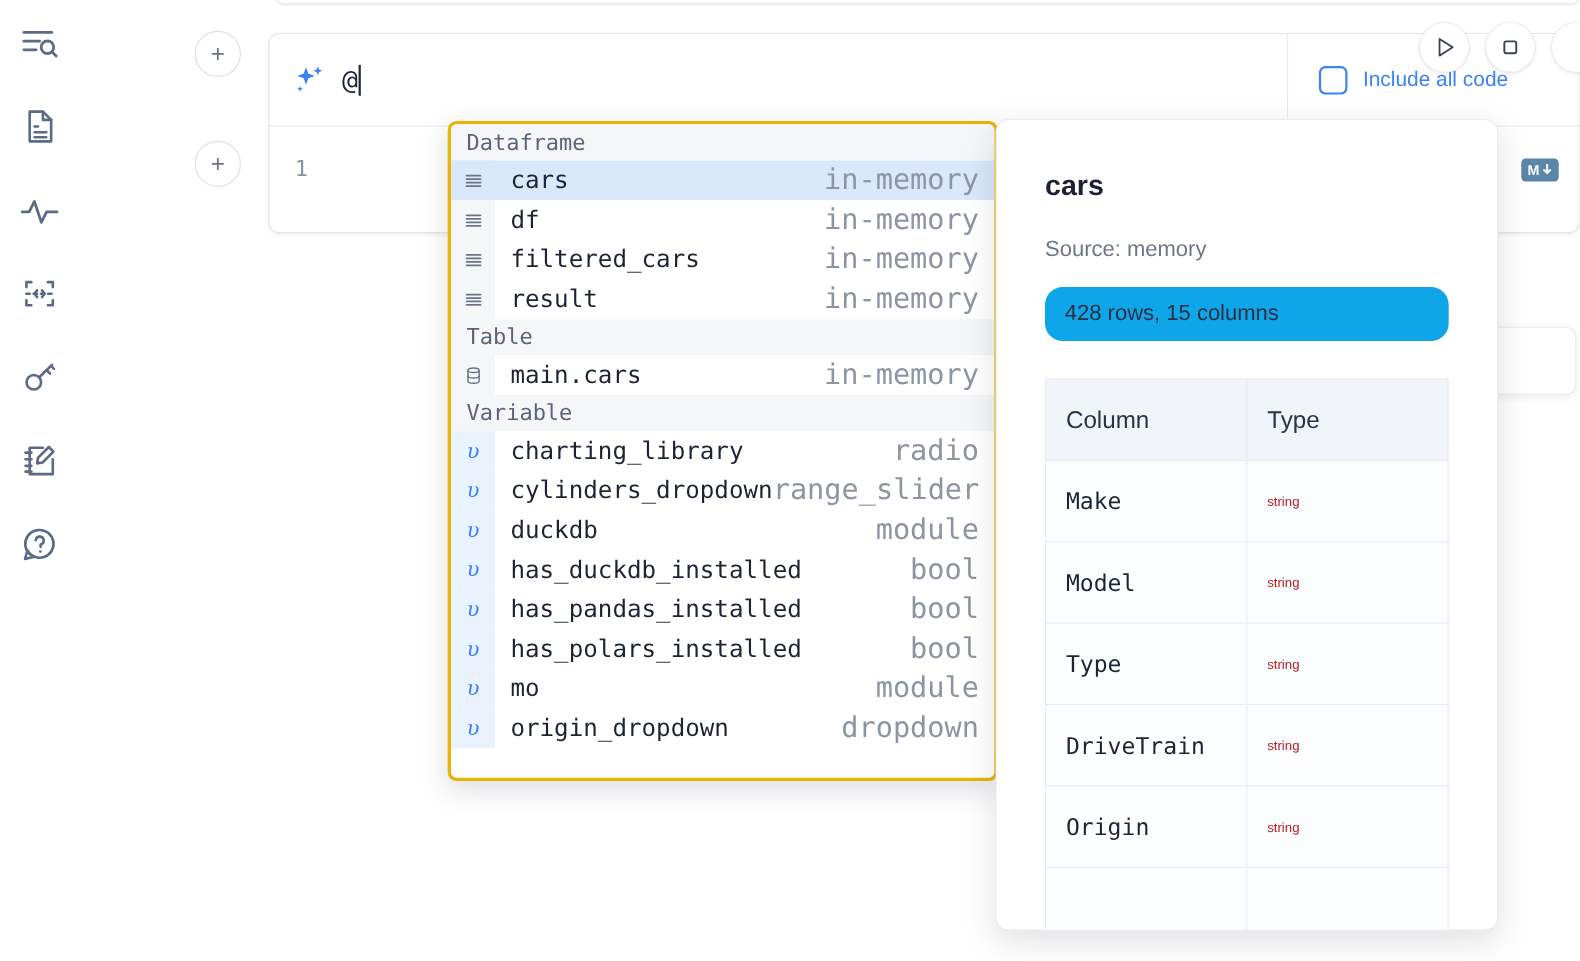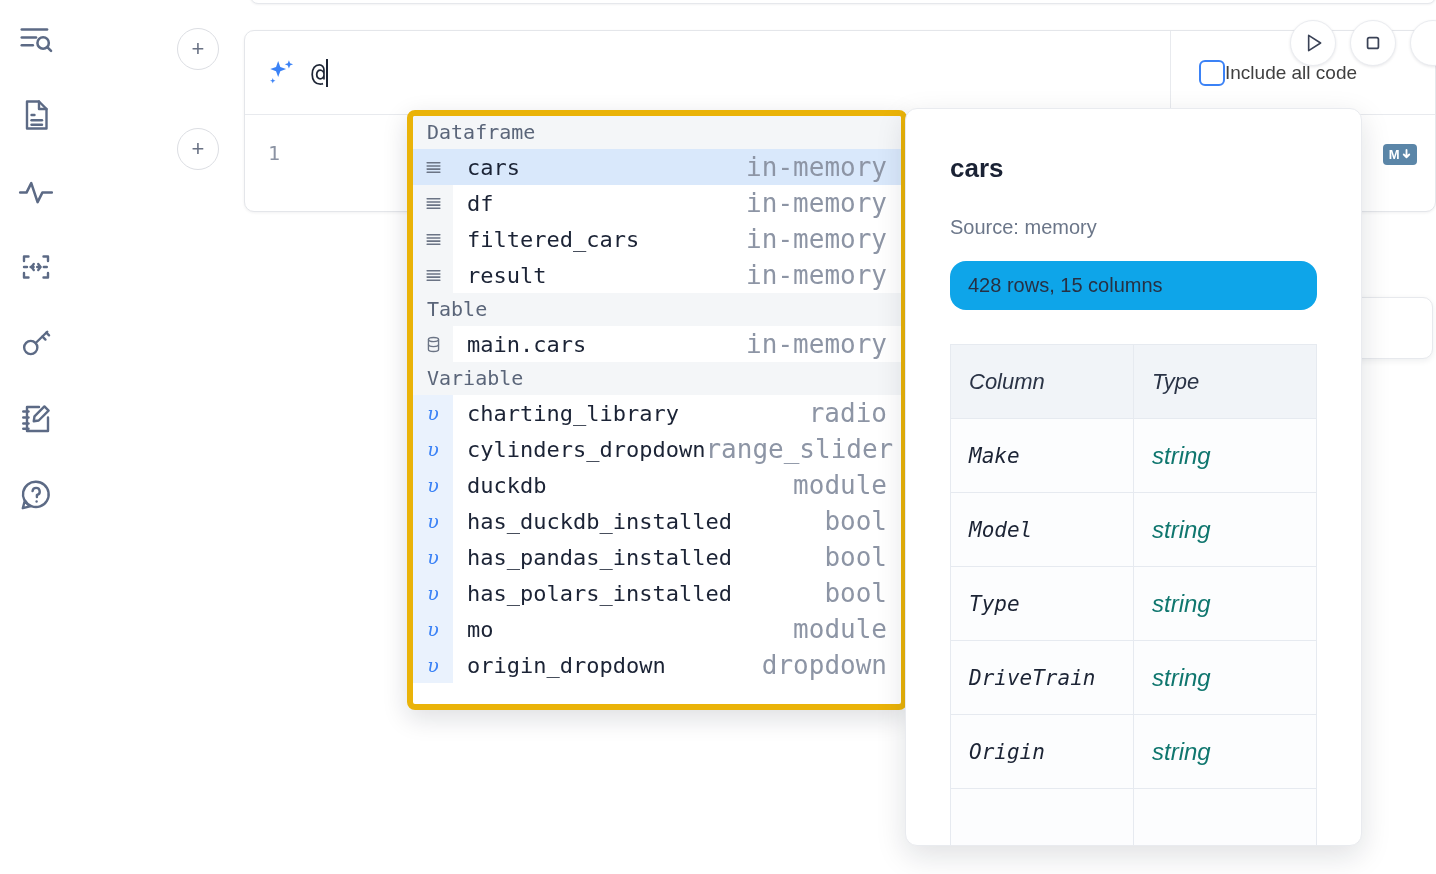--- a/index.html
+++ b/index.html
@@ -125,22 +125,23 @@
   }
   .chk {
     width: 26px; height: 26px;
     border: 2px solid #3b82f6;
     border-radius: 6px;
     background: #ffffff;
     flex: 0 0 26px;
     cursor: pointer;
   }
   .chk-label {
+    margin-left: 14px;
     font-size: 19px;
-    color: #404040;
+    color: #3b82f6;
     white-space: nowrap;
   }
 
   
   .code-row {
     height: 96px;
     display: flex;
     align-items: flex-start;
     position: relative;
   }
@@ -217,21 +218,21 @@
     cursor: pointer;
     z-index: 6;
   }
 
   
   .ac {
     position: absolute;
     left: 335px; top: 110px;
     width: 500px; height: 600px;
     background: #ffffff;
-    border: 6px solid #eab308;
+    border: 3px solid #eab308;
     border-radius: 8px;
     box-shadow: 0 8px 26px rgba(16,24,40,.14);
     overflow: hidden;
     z-index: 20;
     font-family: "DejaVu Sans Mono", monospace;
   }
   .ac-group {
     background: #f4f6f8;
     color: #5a6579;
     font-size: 20px;
@@ -304,43 +305,43 @@
     margin-top: 32px;
   }
   .panel-stat {
     background: #0ea5e9;
     border-radius: 16px;
     padding: 13px 18px;
     font-size: 20px;
     color: #273043;
     margin-bottom: 34px;
   }
-  .ptable { width: 100%; border-collapse: collapse; table-layout: fixed; font-style: italic; }
+  .ptable { width: 100%; border-collapse: collapse; table-layout: fixed; }
   .ptable th, .ptable td {
     border: 1px solid #e6eaf0;
     text-align: left;
     padding: 0 18px;
     height: 74px;
     vertical-align: middle;
   }
   .ptable th {
     background: #f1f4f8;
     font-weight: normal;
     font-size: 22px;
     color: #2a3346;
   }
   .ptable td.col-name {
     font-family: "DejaVu Sans Mono", monospace;
     font-size: 21px;
     color: #1c2435;
     background: #fcfdfe;
   }
   .ptable td.col-type {
-    font-size: 24px;
-    color: #0f766e;
+    font-size: 12px;
+    color: #b91c1c;
     background: #fcfdfe;
   }
 </style>
 </head>
 <body>
 
 <div id="root">
 
   <div class="rail">
     <div class="rail-btn">

